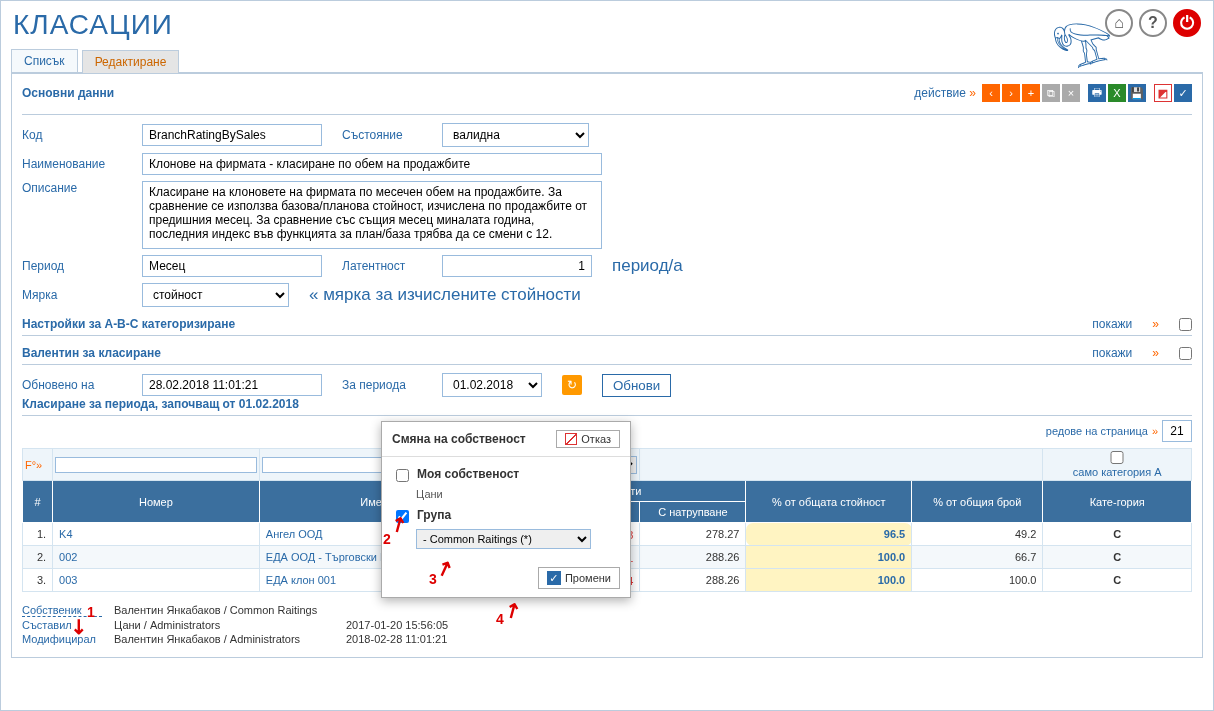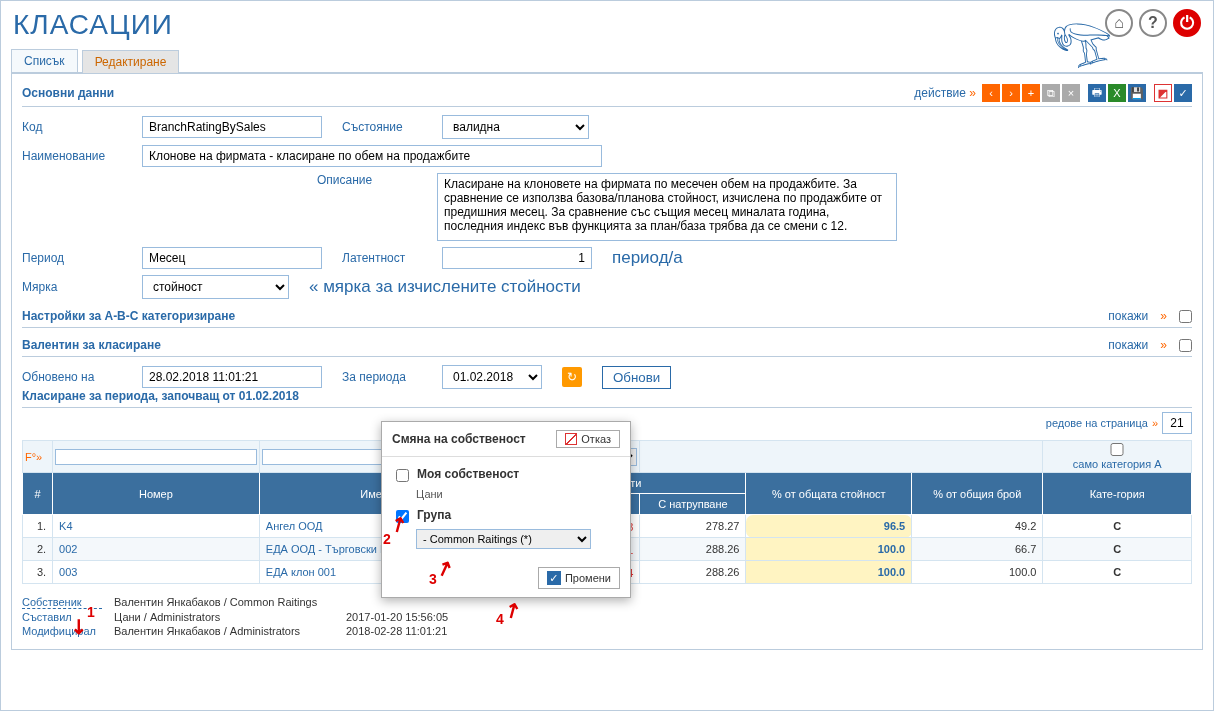--- a/index.html
+++ b/index.html
@@ -9,42 +9,42 @@
 .title { font-size: 28px; color: #2a6aa8; font-weight: 400; letter-spacing: 1px; }
 .header-icons { display: flex; gap: 6px; align-items: center; }
 .hdr-btn { width: 28px; height: 28px; border: 2px solid #888; border-radius: 50%; display: flex; align-items: center; justify-content: center; font-weight: bold; color: #555; cursor: pointer; font-size: 16px; }
 .hdr-btn.power { border-color: #d00; color: #d00; background:#d00;}
 .hdr-btn.power span{color:#fff;font-size:18px;line-height:1;}
 .bird { position:absolute; right:100px; top:0; font-size:48px; color:#2a6aa8; transform:rotate(-15deg);}
 .tabs { display: flex; margin: 8px 10px 0; border-bottom: 1px solid #bcd; }
 .tab { border: 1px solid #bcd; border-bottom: none; padding: 4px 12px; margin-right: 4px; font-size: 12px; color: #2a6aa8; cursor: pointer; background: #f5f9fc; }
 .tab.active { background: #e5e5e5; color: #c60; position: relative; top: 1px; }
 .panel { border: 1px solid #bcd; margin: 0 10px 10px; padding: 10px; }
-.section-head { display:flex; justify-content:space-between; align-items:center; border-bottom:1px solid #bcd; padding-bottom:4px; margin-bottom:8px;}
+.section-head { display:flex; justify-content:space-between; align-items:center; border-bottom:1px solid #bcd; padding-bottom:12px; margin-bottom:8px;}
 .section-title { color: #2a6aa8; font-weight: bold; font-size: 12px; }
 .action-bar { display:flex; align-items:center; gap:2px;}
 .action-link { color:#2a6aa8; margin-right:4px; cursor:pointer;}
 .action-link .chev{color:#f60;}
 .act-btn{width:18px;height:18px;display:inline-flex;align-items:center;justify-content:center;font-size:11px;color:#fff;cursor:pointer;}
 .act-btn.orange{background:#f60;}
 .act-btn.gray{background:#aaa;}
 .act-btn.blue{background:#2a6aa8;}
 .act-btn.green{background:#2a8a2a;}
 .act-btn.redwhite{background:#fff;border:1px solid #d33;color:#d33;font-weight:bold;}
 .form-row { display:flex; align-items:center; margin-bottom:6px; gap:20px;}
 .lbl { width:100px; color:#2a6aa8; font-size:12px;}
 .inp { border:1px solid #9bd; padding:3px 6px; font-size:12px; background:#fff;}
 .inp.wide{width:180px;}
 .inp.xwide{width:460px;}
 .inp.tall{width:460px;height:68px;resize:none;}
 select.inp{width:147px;height:24px;}
 .sub-lbl{color:#2a6aa8;font-size:12px;width:80px;}
 .note{color:#2a6aa8;font-size:17px;}
 .collapse-row{display:flex;justify-content:space-between;border-bottom:1px solid #bcd;padding:4px 0;margin-top:6px;}
-.collapse-right{color:#2a6aa8;cursor:pointer;display:flex;align-items:center;gap:12px;}
+.collapse-right{color:#2a6aa8;cursor:pointer;display:flex;align-items:center;gap:20px;}
 .collapse-right .chev{color:#f60;}
 .update-row{display:flex;align-items:center;gap:20px;margin-top:8px;}
 .update-btn{background:#fff;border:1px solid #2a6aa8;color:#2a6aa8;padding:3px 10px;cursor:pointer;display:inline-flex;align-items:center;gap:4px;}
 .update-icon-box{width:20px;height:20px;background:#f90;color:#fff;display:inline-flex;align-items:center;justify-content:center;border-radius:2px;}
 .rank-head{display:flex;justify-content:space-between;align-items:end;}
 .rank-title{color:#2a6aa8;font-weight:bold;font-size:12px;border-bottom:1px solid #bcd;flex:1;padding-bottom:4px;}
 .rows-per{color:#2a6aa8;font-size:11px;display:flex;align-items:center;gap:4px;}
 .rows-per .chev{color:#f60;}
 table.grid{width:100%;border-collapse:collapse;margin-top:6px;}
 .grid th{background:#3b6f9e;color:#fff;font-size:11px;font-weight:normal;padding:4px;border:1px solid #fff;text-align:center;}
@@ -129,21 +129,21 @@
     <div class="form-row">
       <div class="lbl">Код</div>
       <input class="inp wide" value="BranchRatingBySales" style="">
       <div class="sub-lbl">Състояние</div>
       <select class="inp"><option>валидна</option></select>
     </div>
     <div class="form-row">
       <div class="lbl">Наименование</div>
       <input class="inp xwide" value="Клонове на фирмата - класиране по обем на продажбите" style="">
     </div>
-    <div class="form-row" style="align-items:flex-start;justify-content:center;">
+    <div class="form-row" style="align-items:flex-start;">
       <div class="lbl">Описание</div>
       <textarea class="inp tall" style="">Класиране на клоновете на фирмата по месечен обем на продажбите. За сравнение се използва базова/планова стойност, изчислена по продажбите от предишния месец. За сравнение със същия месец миналата година, последния индекс във функцията за план/база трябва да се смени с 12.</textarea>
     </div>
     <div class="form-row">
       <div class="lbl">Период</div>
       <input class="inp wide" value="Месец" style="">
       <div class="sub-lbl">Латентност</div>
       <input class="inp" style="width: 150px; text-align: right;" value="1">
       <span class="note">период/а</span>
     </div>

